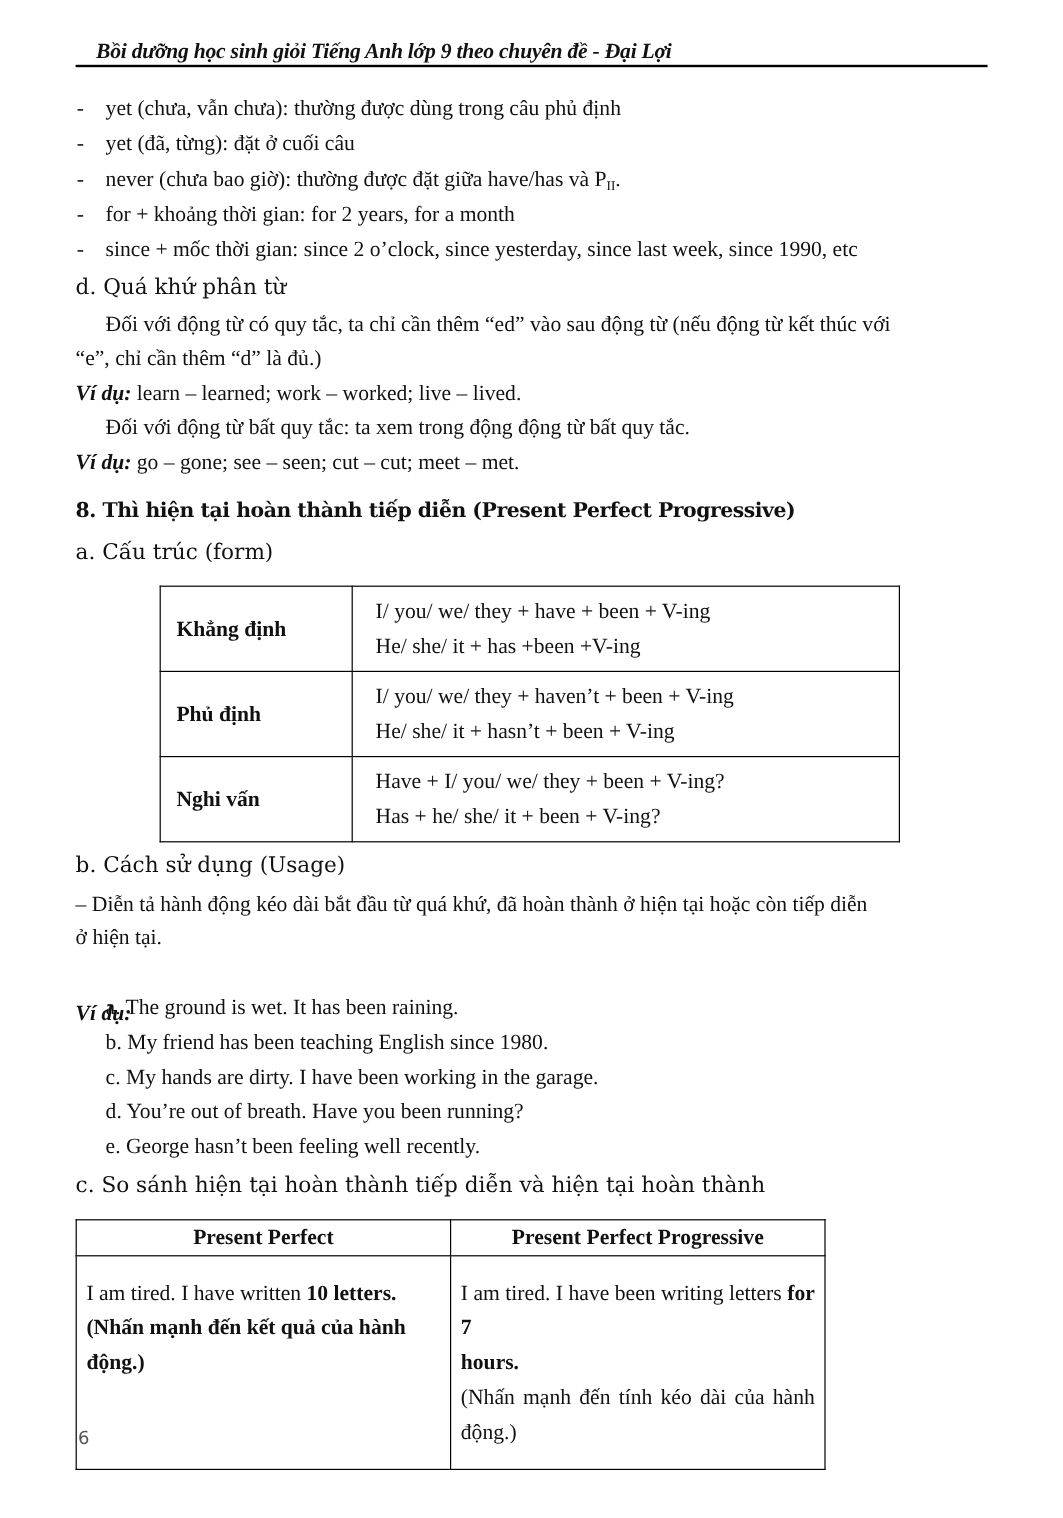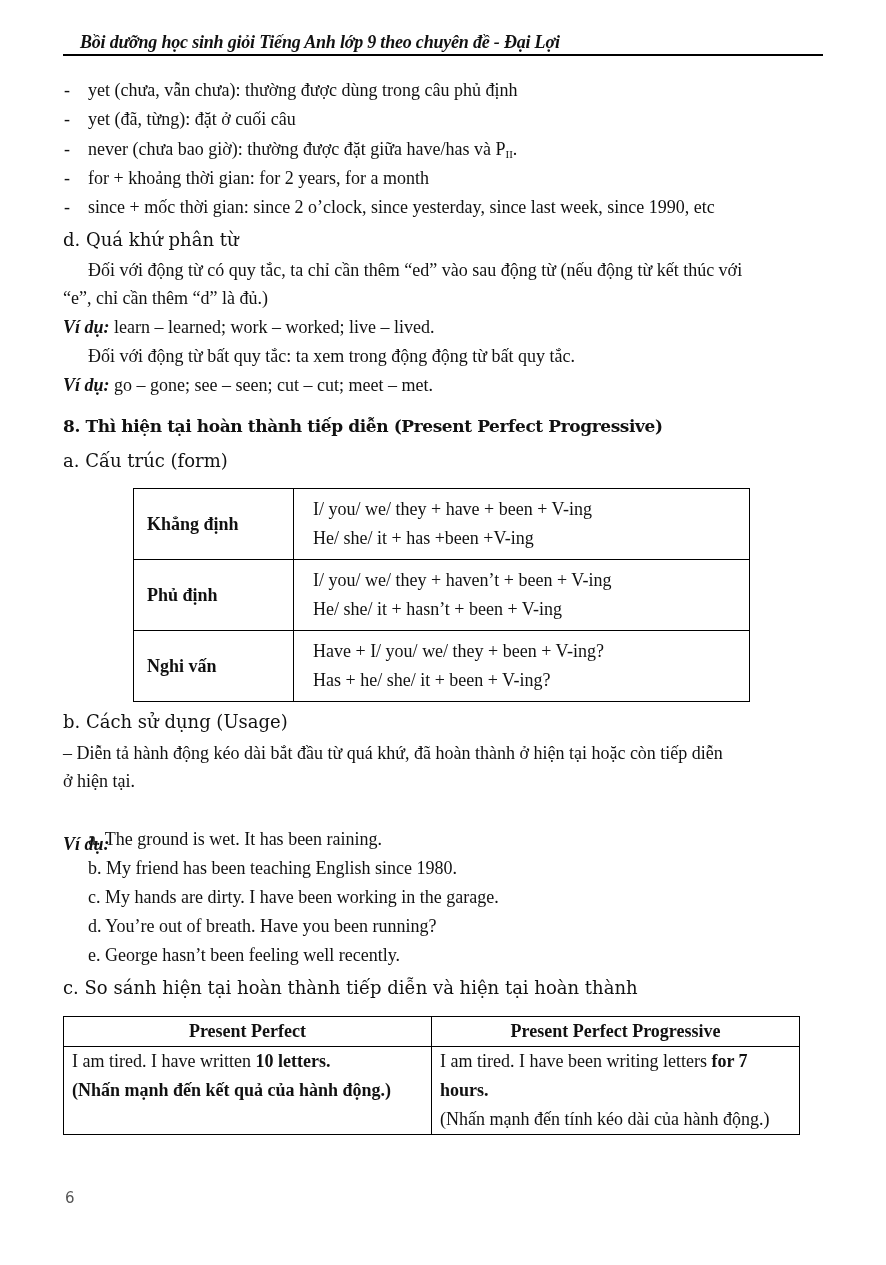--- a/index.html
+++ b/index.html
@@ -13,22 +13,22 @@
   .btext { position: absolute; left: 88px; white-space: nowrap; }
   .h { font-family: "DejaVu Serif", serif; font-size: 18px; }
   .hb { font-family: "DejaVu Serif", serif; font-size: 17px; font-weight: bold; letter-spacing: -0.4px; }
   .bi { font-weight: bold; font-style: italic; margin-top: 34px; }
   sub { font-size: 11px; vertical-align: -3px; }
   table { border-collapse: collapse; position: absolute; }
   td { border: 1.5px solid #000; vertical-align: middle; font-size: 18px; }
   .t1 { left: 133px; top: 488px; width: 617px; }
   .t1 td.lbl { width: 145px; font-weight: bold; padding-left: 13px; height: 68px; margin-top: 30px; }
   .t1 td.val { padding-left: 19px; line-height: 29px; }
-  .t2 { left: 63px; top: 1016px; width: 737px; }
-  .t2 td { padding: 0 8px; line-height: 29px; vertical-align: top; }
+  .t2 { left: 63px; top: 1016px; width: 625px; }
+  .t2 td { padding: 16px 8px; line-height: 29px; vertical-align: top; }
   .t2 th { border: 1.5px solid #000; font-weight: bold; font-size: 18px; line-height: 27px; }
   .pagenum { position: absolute; left: 65px; top: 1189px; font-family: "DejaVu Sans", sans-serif; font-size: 15px; color: #555; }
 </style>
 </head>
 <body>
 
 <div class="header">
   <span>Bồi dưỡng học sinh giỏi Tiếng Anh lớp 9 theo chuyên đề - Đại Lợi</span>
 </div>
 

